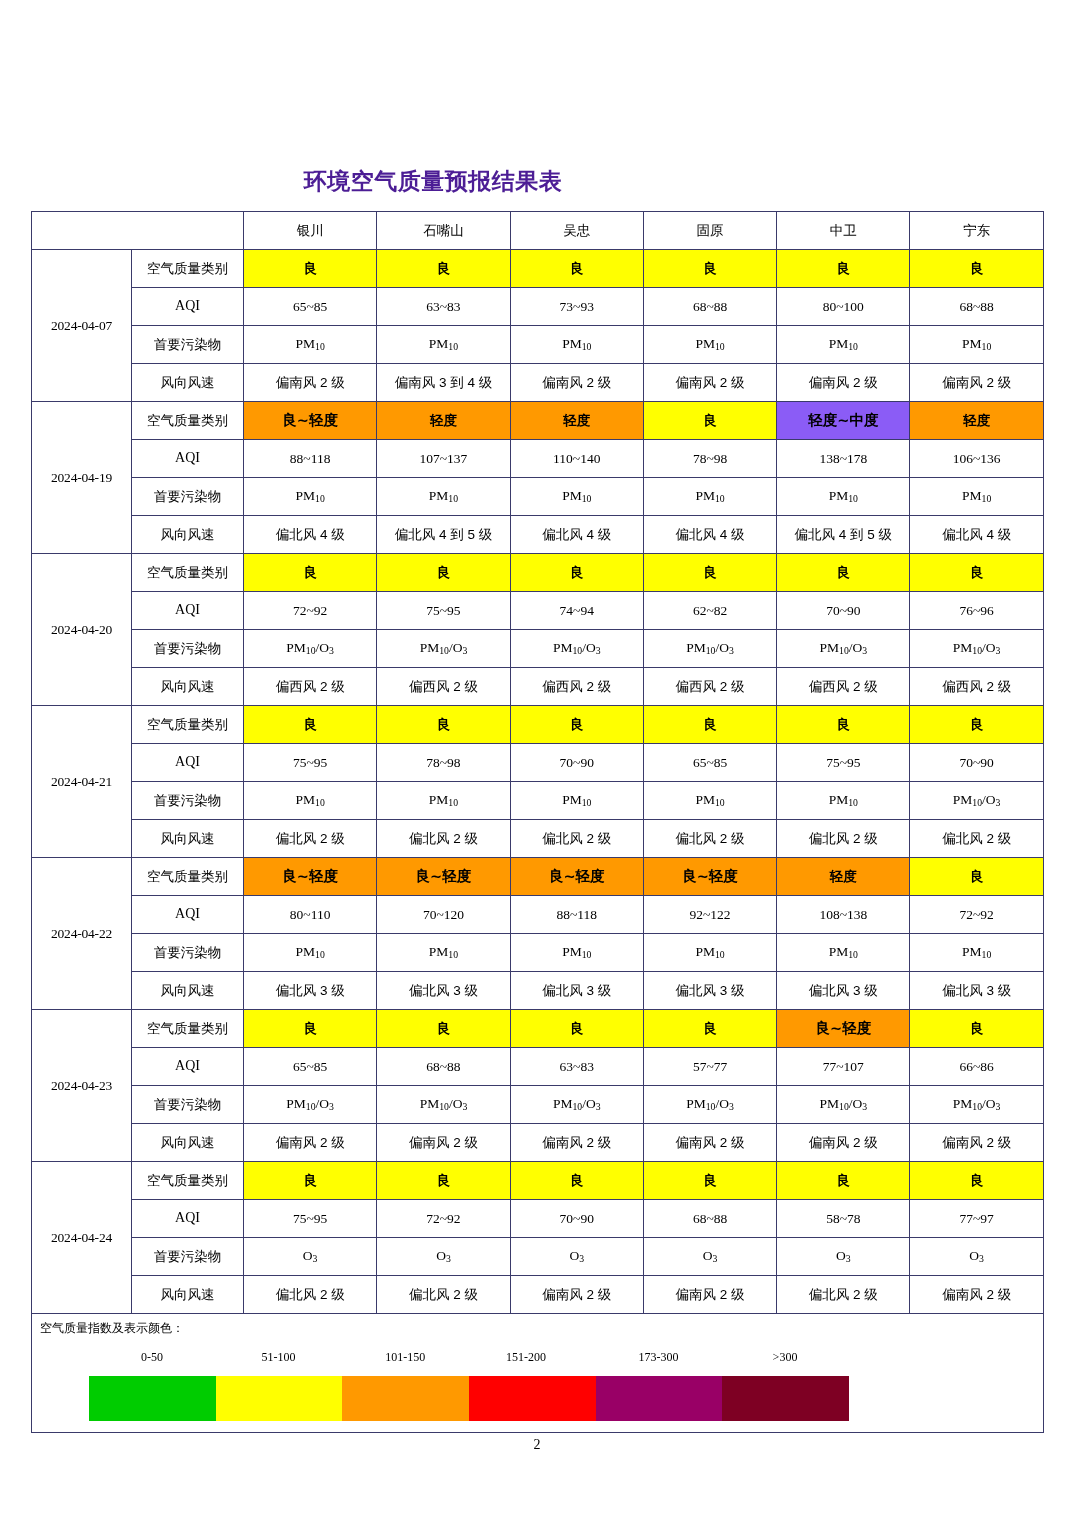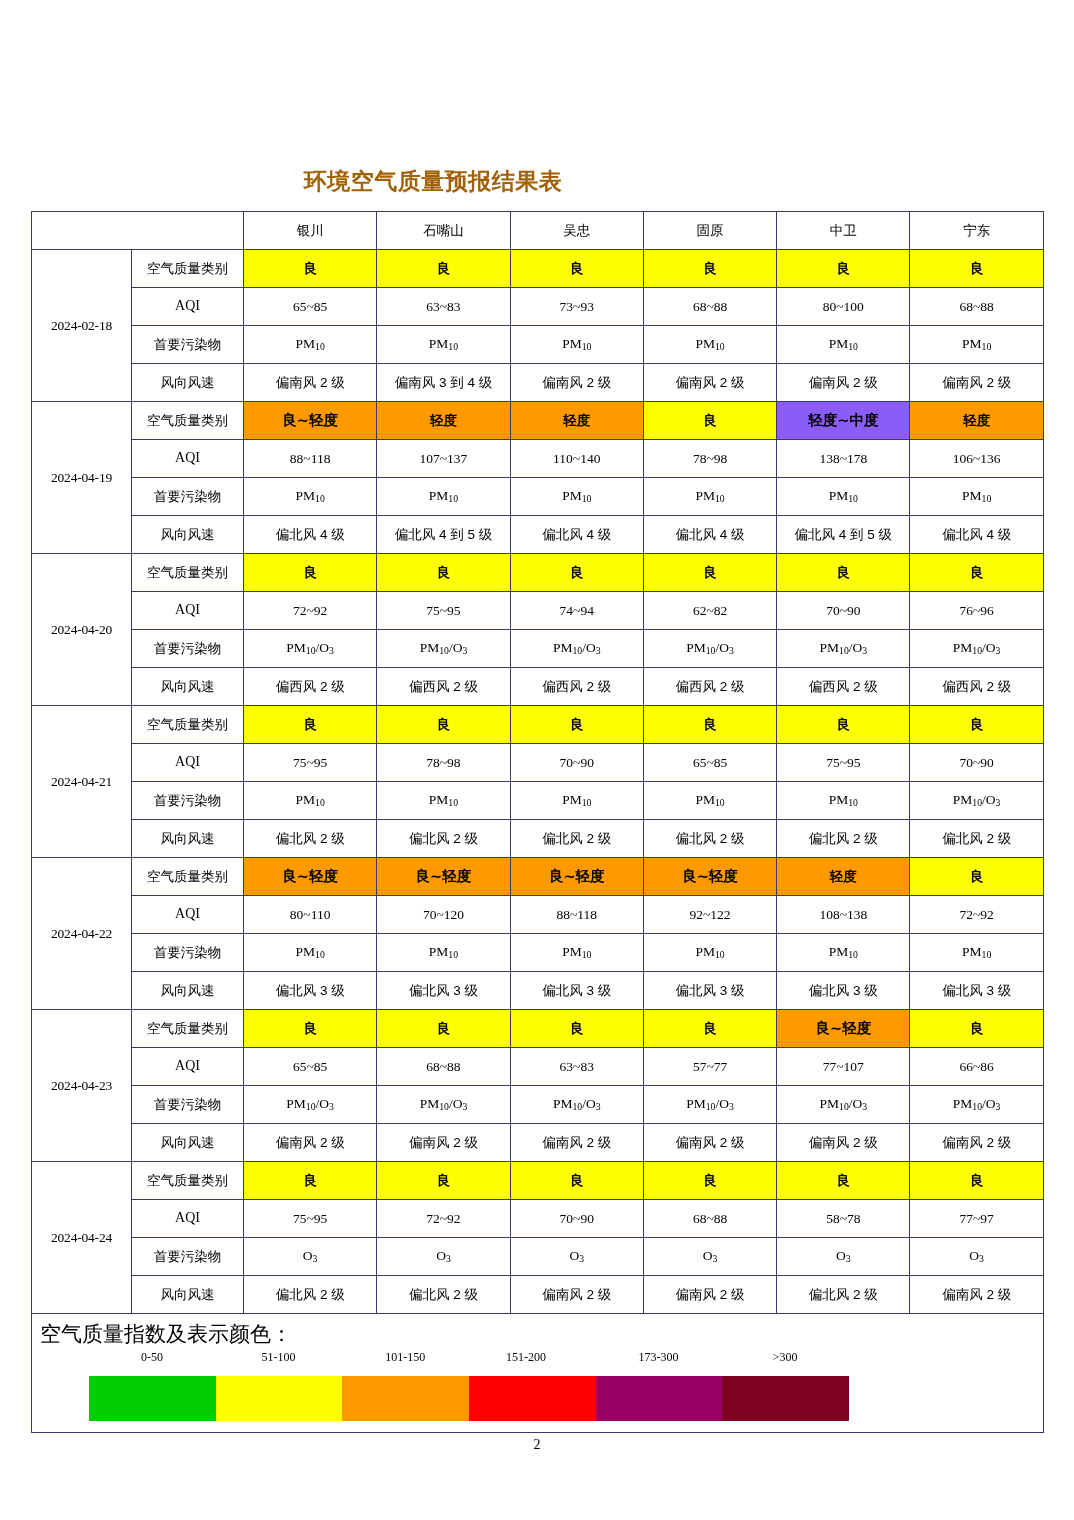--- a/index.html
+++ b/index.html
@@ -26,21 +26,21 @@
   .doc-title {
     position: absolute;
     left: 0;
     top: 166px;
     width: 866px;
     text-align: center;
     font-family: "DejaVu Sans", "Liberation Sans", sans-serif;
     font-weight: bold;
     font-size: 23px;
     letter-spacing: 0.5px;
-    color: #a16207;
+    color: #4c1d95;
   }
 
   table.aq {
     position: absolute;
     left: 31px;
     top: 211px;
     width: 1012px;
     border-collapse: collapse;
     table-layout: fixed;
   }
@@ -106,21 +106,21 @@
   .legend-wrap {
     position: relative;
     width: 100%;
     height: 118px;
   }
   .legend-title {
     position: absolute;
     left: 8px;
     top: 8px;
     font-family: "DejaVu Sans", "Liberation Sans", sans-serif;
-    font-size: 21px;
+    font-size: 12px;
   }
   .legend-labels {
     position: absolute;
     left: 57px;
     top: 37px;
     width: 760px;
     height: 20px;
   }
   .legend-labels span {
     position: absolute;
@@ -173,21 +173,21 @@
         <tr>
           <td class="blank-head" colspan="2"></td>
           <td class="city-head">银川</td>
           <td class="city-head">石嘴山</td>
           <td class="city-head">吴忠</td>
           <td class="city-head">固原</td>
           <td class="city-head">中卫</td>
           <td class="city-head">宁东</td>
         </tr>
         <tr>
-          <td class="date-cell" rowspan="4">2024-02-18</td>
+          <td class="date-cell" rowspan="4">2024-04-07</td>
           <td class="metric-cell">空气质量类别</td>
           <td class="cat-cell" style="background:#FFFF00">良</td>
           <td class="cat-cell" style="background:#FFFF00">良</td>
           <td class="cat-cell" style="background:#FFFF00">良</td>
           <td class="cat-cell" style="background:#FFFF00">良</td>
           <td class="cat-cell" style="background:#FFFF00">良</td>
           <td class="cat-cell" style="background:#FFFF00">良</td>
         </tr>
         <tr>
           <td class="metric-cell aqi-label">AQI</td>

